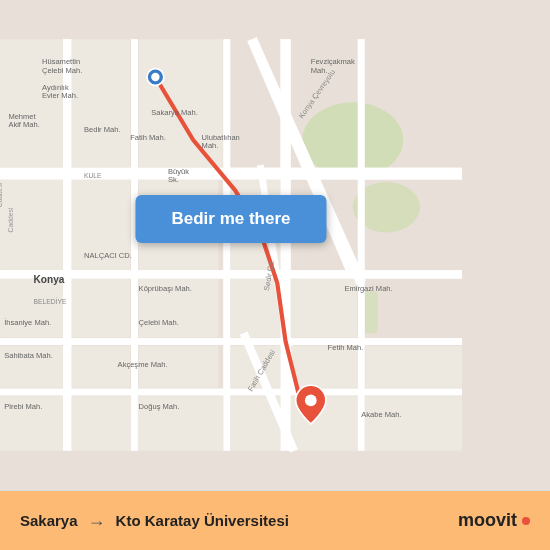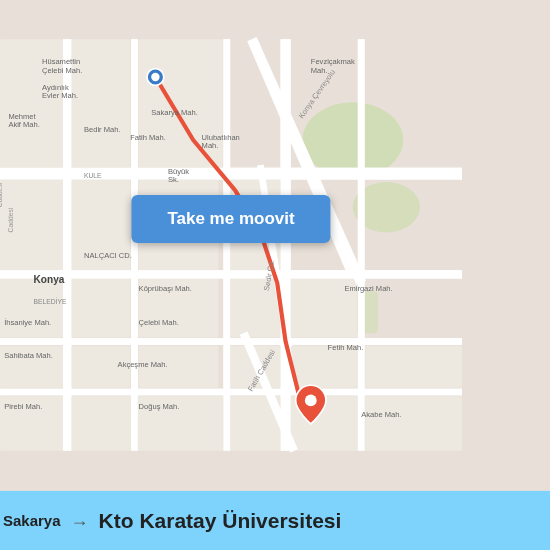--- a/index.html
+++ b/index.html
@@ -60,43 +60,43 @@
       z-index: 5;
     }
 
     
     #bottom-bar {
       position: absolute;
       bottom: 0;
       left: 0;
       width: 550px;
       height: 60px;
-      background: #7dd3fc;
+      background: #fdba74;
       display: flex;
       align-items: center;
       justify-content: space-between;
-      padding: 0 3px;
+      padding: 0 20px;
       border-top: 1px solid #ddd;
       z-index: 20;
     }
 
     #route-from {
       font-size: 15px;
       font-weight: 600;
       color: #222;
     }
 
     #route-arrow {
       font-size: 18px;
       color: #555;
       margin: 0 10px;
     }
 
     #route-to {
-      font-size: 21px;
+      font-size: 15px;
       font-weight: 600;
       color: #222;
     }
 
     #moovit-logo {
       display: flex;
       align-items: center;
       gap: 4px;
     }
 
@@ -228,23 +228,27 @@
     <text x="430" y="450" font-size="9" fill="#666" font-family="Arial">Akabe Mah.</text>
 
     <text x="360" y="95" font-size="9" fill="#888" font-family="Arial" transform="rotate(-55, 360, 95)">Konya Çevreyolu</text>
     <text x="320" y="300" font-size="9" fill="#888" font-family="Arial" transform="rotate(-80, 320, 300)">Sedir Cd.</text>
     <text x="300" y="420" font-size="9" fill="#888" font-family="Arial" transform="rotate(-60, 300, 420)">Fatih Caddesi</text>
 
     <text x="2" y="200" font-size="8" fill="#999" font-family="Arial" transform="rotate(-90, 2, 200)">Caddesi</text>
     <text x="15" y="230" font-size="8" fill="#999" font-family="Arial" transform="rotate(-90, 15, 230)">Caddesi</text>
   </svg>
 
-  <button id="take-me-there-btn">Take me moovit</button>
+  <button id="take-me-there-btn">Bedir me there</button>
 
 </div>
 
 <div id="bottom-bar">
   <div id="route-section">
     <span id="route-from">Sakarya</span>
     <span id="route-arrow">→</span>
     <span id="route-to">Kto Karatay Üniversitesi</span>
   </div>
+  <div id="moovit-logo">
+    <span id="moovit-text">moovit</span>
+    <span id="moovit-dot" style="background: rgb(232, 82, 58);"></span>
+  </div>
 </div>
 
 </body></html>

